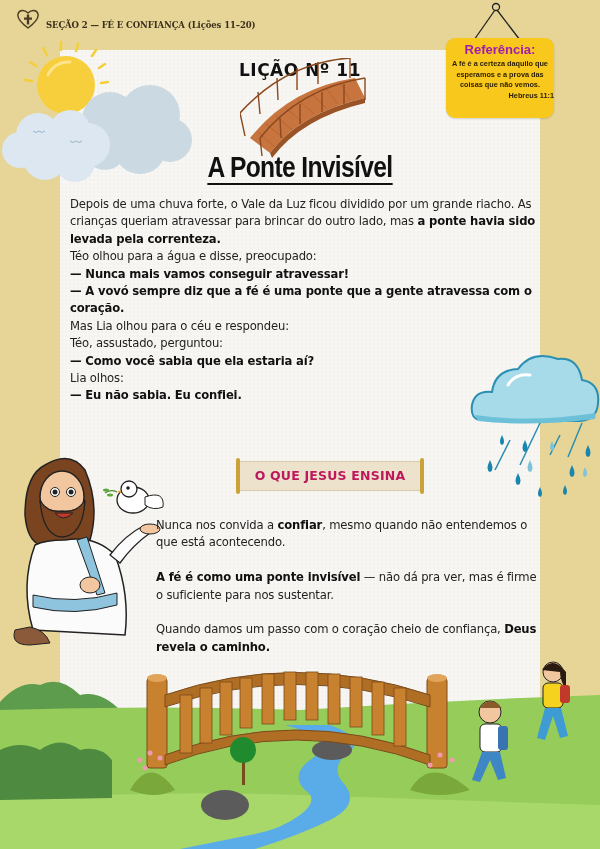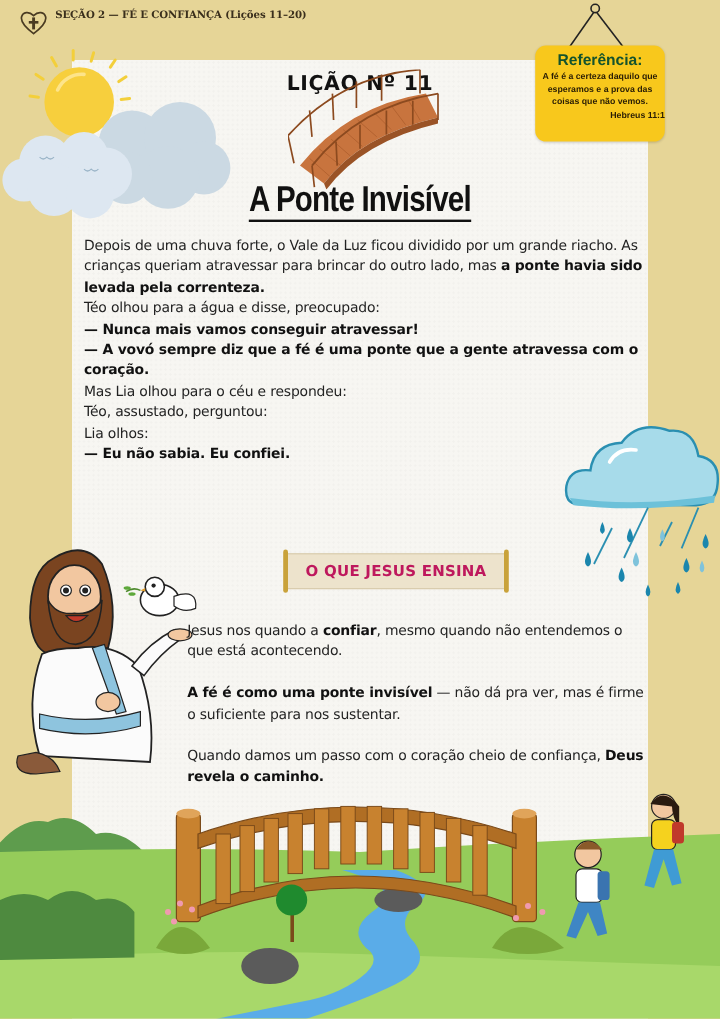--- a/index.html
+++ b/index.html
@@ -5,32 +5,32 @@
   * { box-sizing: border-box; margin: 0; padding: 0; }
   html, body { width: 600px; height: 849px; overflow: hidden; }
   body { background: #e6d597; font-family: "DejaVu Sans", sans-serif; position: relative; }
 
   .page { position: absolute; left: 0; top: 0; width: 600px; height: 849px; background: #e6d597; overflow: hidden; }
 
   .paper { position: absolute; left: 60px; top: 50px; width: 480px; height: 799px; background: #f7f6f2;
     background-image: radial-gradient(rgba(0,0,0,0.02) 1px, transparent 1px); background-size: 4px 4px; }
 
   
-  .header { position: absolute; left: 16px; top: 8px; display: flex; align-items: flex-start; gap: 6px; }
+  .header { position: absolute; left: 16px; top: 8px; display: flex; align-items: flex-end; gap: 6px; }
   .logo { width: 24px; height: 22px; }
   .section-label { font-family: "DejaVu Serif", serif; font-size: 8.5px; color: #3a2f1c; font-weight: bold; letter-spacing: -0.1px; }
   .lesson-title { position: absolute; left: 0; width: 600px; top: 20px; text-align: center; font-family: "DejaVu Sans", sans-serif;
     font-size: 17px; font-weight: 900; color: #111; letter-spacing: 0.5px; margin-top: 40px; }
 
   
   .ref-wrap { position: absolute; left: 440px; top: 0; width: 160px; height: 130px; }
   .ref-string { position: absolute; left: 0; top: 0; width: 160px; height: 45px; }
   .ref-card { position: absolute; left: 6px; top: 38px; width: 108px; height: 80px; background: #f8c81c; border-radius: 9px;
     text-align: center; padding-top: 4px; box-shadow: 0 1px 2px rgba(0,0,0,0.15); }
-  .ref-title { font-family: "Liberation Sans", sans-serif; font-size: 13px; font-weight: bold; color: #14532d; }
+  .ref-title { font-family: "Liberation Sans", sans-serif; font-size: 13px; font-weight: bold; color: #a21caf; }
   .ref-text { font-family: "Liberation Sans", sans-serif; font-size: 7.3px; font-weight: bold; color: #2a1e05; line-height: 10.5px; padding: 2px 4px 0; }
   .ref-cite { font-family: "Liberation Sans", sans-serif; font-size: 7.3px; font-weight: bold; color: #2a1e05; text-align: right; }
 
   
   .sun-clouds { position: absolute; left: 0; top: 40px; width: 200px; height: 150px; }
   .bridge-top { position: absolute; left: 240px; top: 58px; width: 130px; height: 100px; }
   .rain-cloud { position: absolute; left: 470px; top: 345px; width: 130px; height: 160px; }
   .jesus { position: absolute; left: 5px; top: 445px; width: 170px; height: 205px; }
 
   .story-title { position: absolute; left: 0; width: 600px; top: 150px; text-align: center; font-family: "Liberation Sans", sans-serif;
@@ -151,20 +151,21 @@
 
   <div class="story-title"><span>A Ponte Invisível</span></div>
 
   <div class="story">
     <p><span>Depois de uma chuva forte, o Vale da Luz ficou dividido por um grande riacho. As crianças queriam atravessar para brincar do outro lado, mas </span><b>a ponte havia sido levada pela correnteza.</b></p>
     <p><span>Téo olhou para a água e disse, preocupado:</span></p>
     <p><span> </span><b>— Nunca mais vamos conseguir atravessar!</b></p>
     <p><span> </span><b>— A vovó sempre diz que a fé é uma ponte que a gente atravessa com o coração.</b></p>
     <p><span>Mas Lia olhou para o céu e respondeu:</span></p>
     <p><span> Téo, assustado, perguntou:</span></p>
+    <p><b>— Como você sabia que ela estaria aí?</b></p>
     <p><span> Lia olhos:</span></p>
     <p><b>— Eu não sabia. Eu confiei.</b></p>
   </div>
 
   <svg class="rain-cloud" viewBox="0 0 130 160">
     <path d="M12 75 Q0 75 2 60 Q5 45 22 47 Q25 25 48 24 Q62 5 88 14 Q108 12 112 35 Q130 38 128 58 Q127 75 110 76 Z" fill="#a7dbea" stroke="#2a8fb1" stroke-width="2"></path>
     <path d="M5 70 Q60 78 126 68 L125 74 Q60 82 8 76 Z" fill="#6cc1d9"></path>
     <path d="M38 40 Q45 28 60 30" stroke="#fff" stroke-width="3" fill="none" stroke-linecap="round"></path>
     <g stroke="#2a8fb1" stroke-width="1.5">
       <line x1="70" y1="78" x2="50" y2="120"></line>
@@ -216,21 +217,21 @@
   </svg>
 
   <div class="scroll-banner">
     <div class="scroll-body"></div>
     <div class="scroll-rod" style="left:4px;"></div>
     <div class="scroll-rod" style="left:188px;"></div>
     <div class="scroll-label">O QUE JESUS ENSINA</div>
   </div>
 
   <div class="teach">
-    <p><span>Jesus nos quando a </span><b>confiar</b><span>, mesmo quando não entendemos o que está acontecendo.</span></p>
+    <p><span>Nunca nos convida a </span><b>confiar</b><span>, mesmo quando não entendemos o que está acontecendo.</span></p>
     <p><b>A fé é como uma ponte invisível</b><span> — não dá pra ver, mas é firme o suficiente para nos sustentar.</span></p>
     <p><span>Quando damos um passo com o coração cheio de confiança, </span><b>Deus revela o caminho.</b></p>
   </div>
 
   <svg class="landscape" viewBox="0 0 600 199">
     <path d="M0 52 Q20 30 40 35 Q60 25 80 45 Q100 40 120 60 L0 62Z" fill="#5e9c4d"></path>
     <path d="M555 110 Q570 90 590 95 L600 100 L600 170 L555 170Z" fill="#4e8a3f"></path>
     <path d="M0 60 Q150 55 300 60 Q450 50 600 45 L600 199 L0 199Z" fill="#95cc5a"></path>
     <path d="M0 150 Q150 140 300 145 Q450 150 600 155 L600 199 L0 199Z" fill="#a8d86a"></path>
     <path d="M0 100 Q20 90 40 100 Q60 85 80 100 Q100 95 112 110 L112 148 L0 150Z" fill="#4e8a3f"></path>

